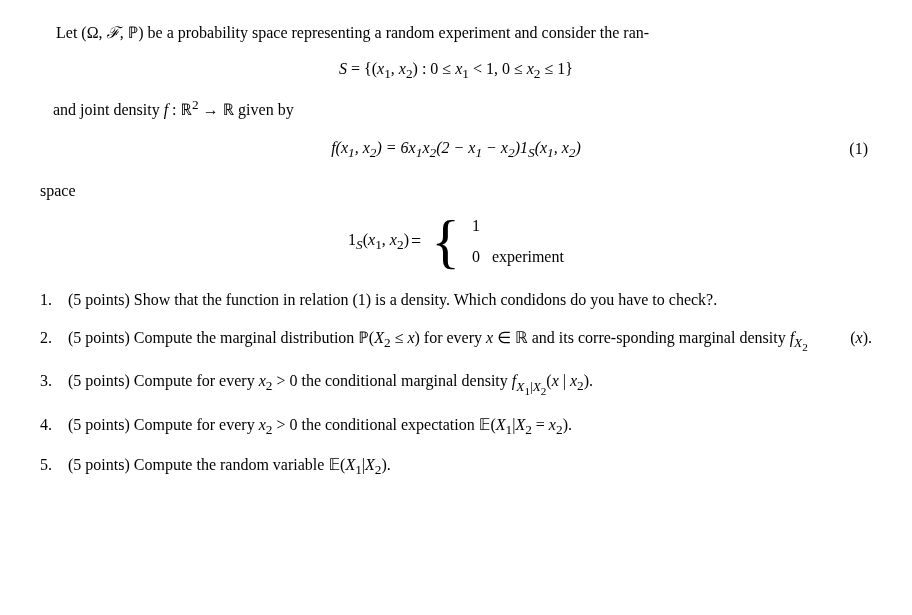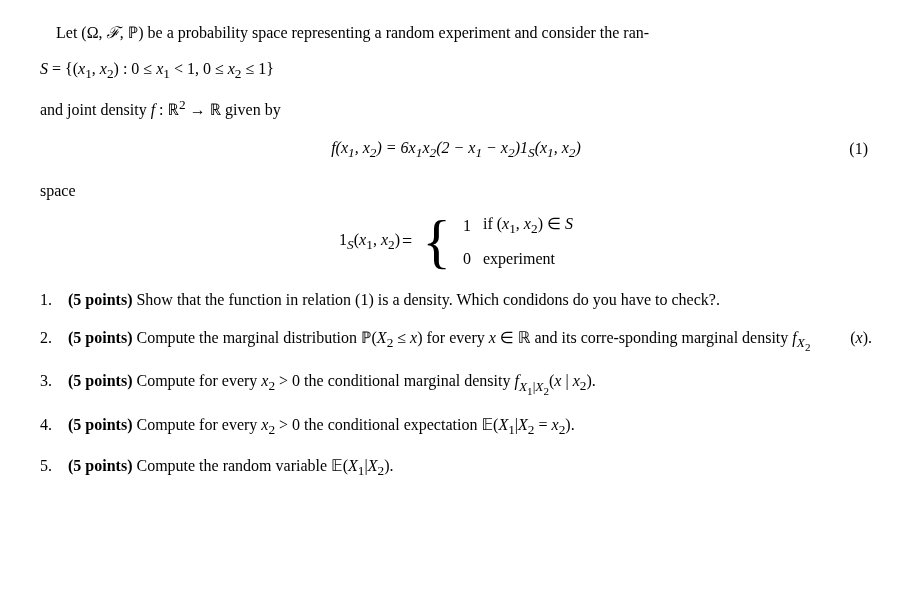--- a/index.html
+++ b/index.html
@@ -7,25 +7,25 @@
       background: #ffffff;
       font-family: "Times New Roman", Times, serif;
       font-size: 16px;
       color: #000000;
       width: 912px;
       min-height: 615px;
       padding: 20px 40px;
       line-height: 1.6;
     }
     .center-eq {
-      text-align: left;
+      text-align: center;
       margin: 10px 0;
     }
     .and-joint {
-      margin: 8px 0;
+      margin: 8px 13px;
     }
     .eq-row {
       display: flex;
       align-items: center;
       justify-content: center;
       margin: 12px 4px;
       position: relative;
     }
     .eq-number {
       position: absolute;
@@ -81,21 +81,21 @@
       align-items: flex-start;
     }
     .q-number {
       min-width: 28px;
       flex-shrink: 0;
     }
     .q-text {
       flex: 1;
     }
     .bold {
-      font-weight: bold;
+      font-weight: normal;
       margin-top: 36px;
     }
   </style>
 </head>
 <body>
 
 <p>
   <span>&nbsp;&nbsp;&nbsp;&nbsp;Let (Ω, <span style="font-style:italic;">ℱ</span>, ℙ) be a probability space representing a random experiment and consider the ran-</span><br>
 </p>
 
@@ -123,21 +123,20 @@
 <div class="piecewise-section">
   <div class="piecewise-lhs">
     1<sub><span style="font-style:italic;">S</span></sub>(<span style="font-style:italic;">x</span><sub>1</sub>, <span style="font-style:italic;">x</span><sub>2</sub>)
   </div>
   <div class="piecewise-eq-sign">=</div>
   <div class="brace-container">
     <div class="big-brace">{</div>
     <div class="piecewise-cases">
       <div class="piecewise-case">
         <span class="case-value">1</span>
-        <span>if (<span style="font-style:italic;">x</span><sub>1</sub>, <span style="font-style:italic;">x</span><sub>2</sub>) ∈ <span style="font-style:italic;">S</span></span>
       </div>
       <div class="piecewise-case">
         <span class="case-value">0</span>
         <span>experiment</span>
       </div>
     </div>
   </div>
 </div>
 
 <div class="questions-list">

